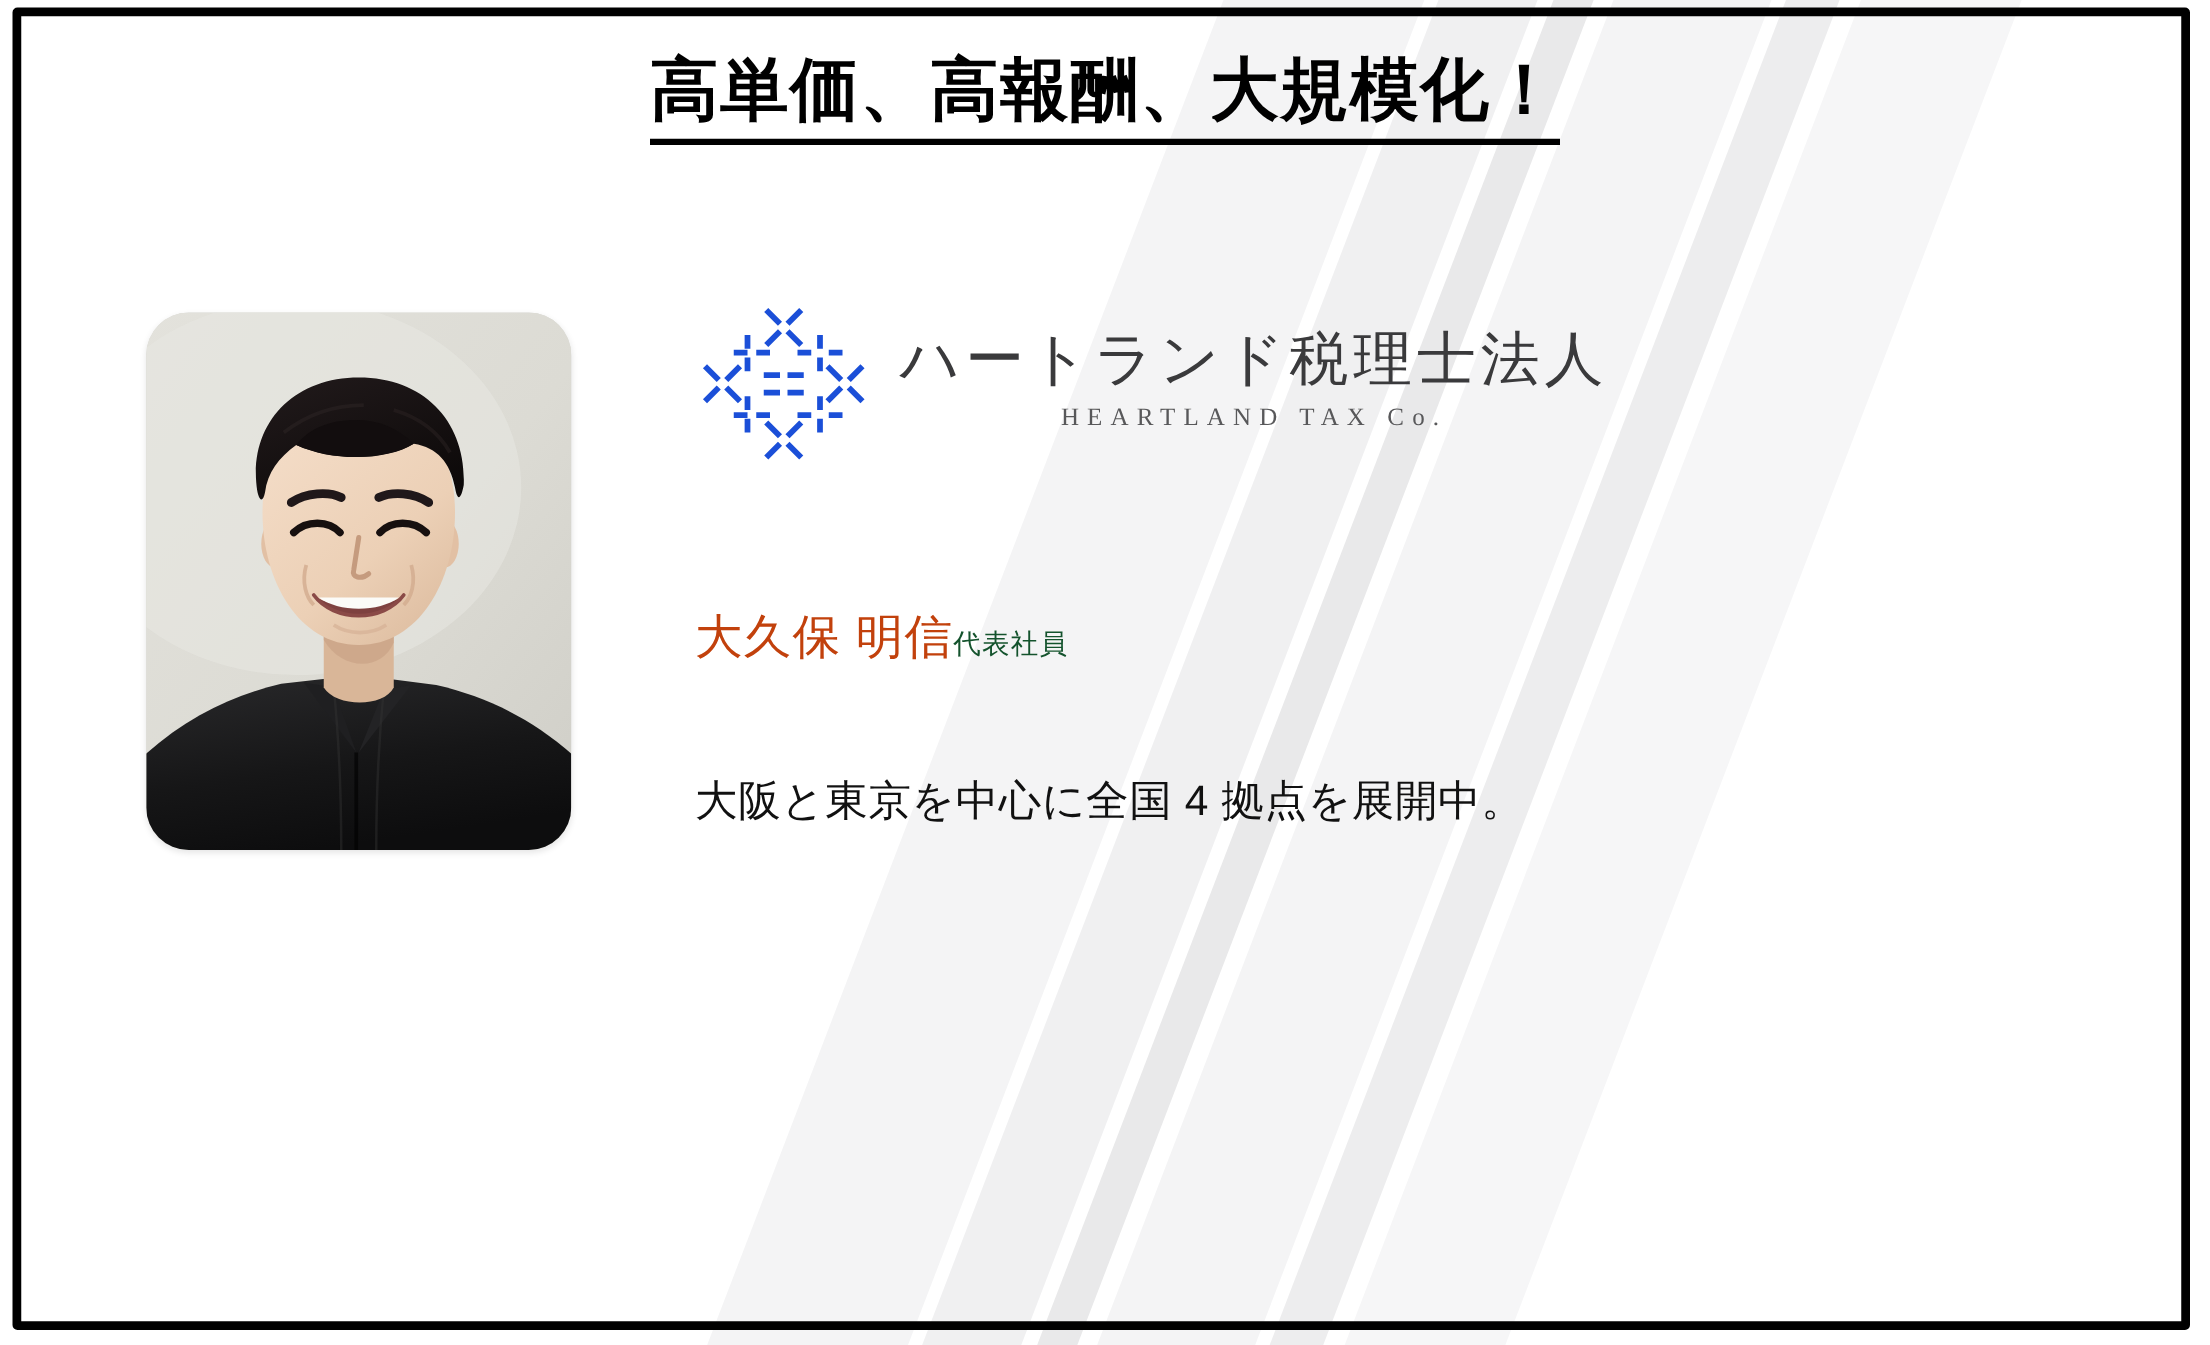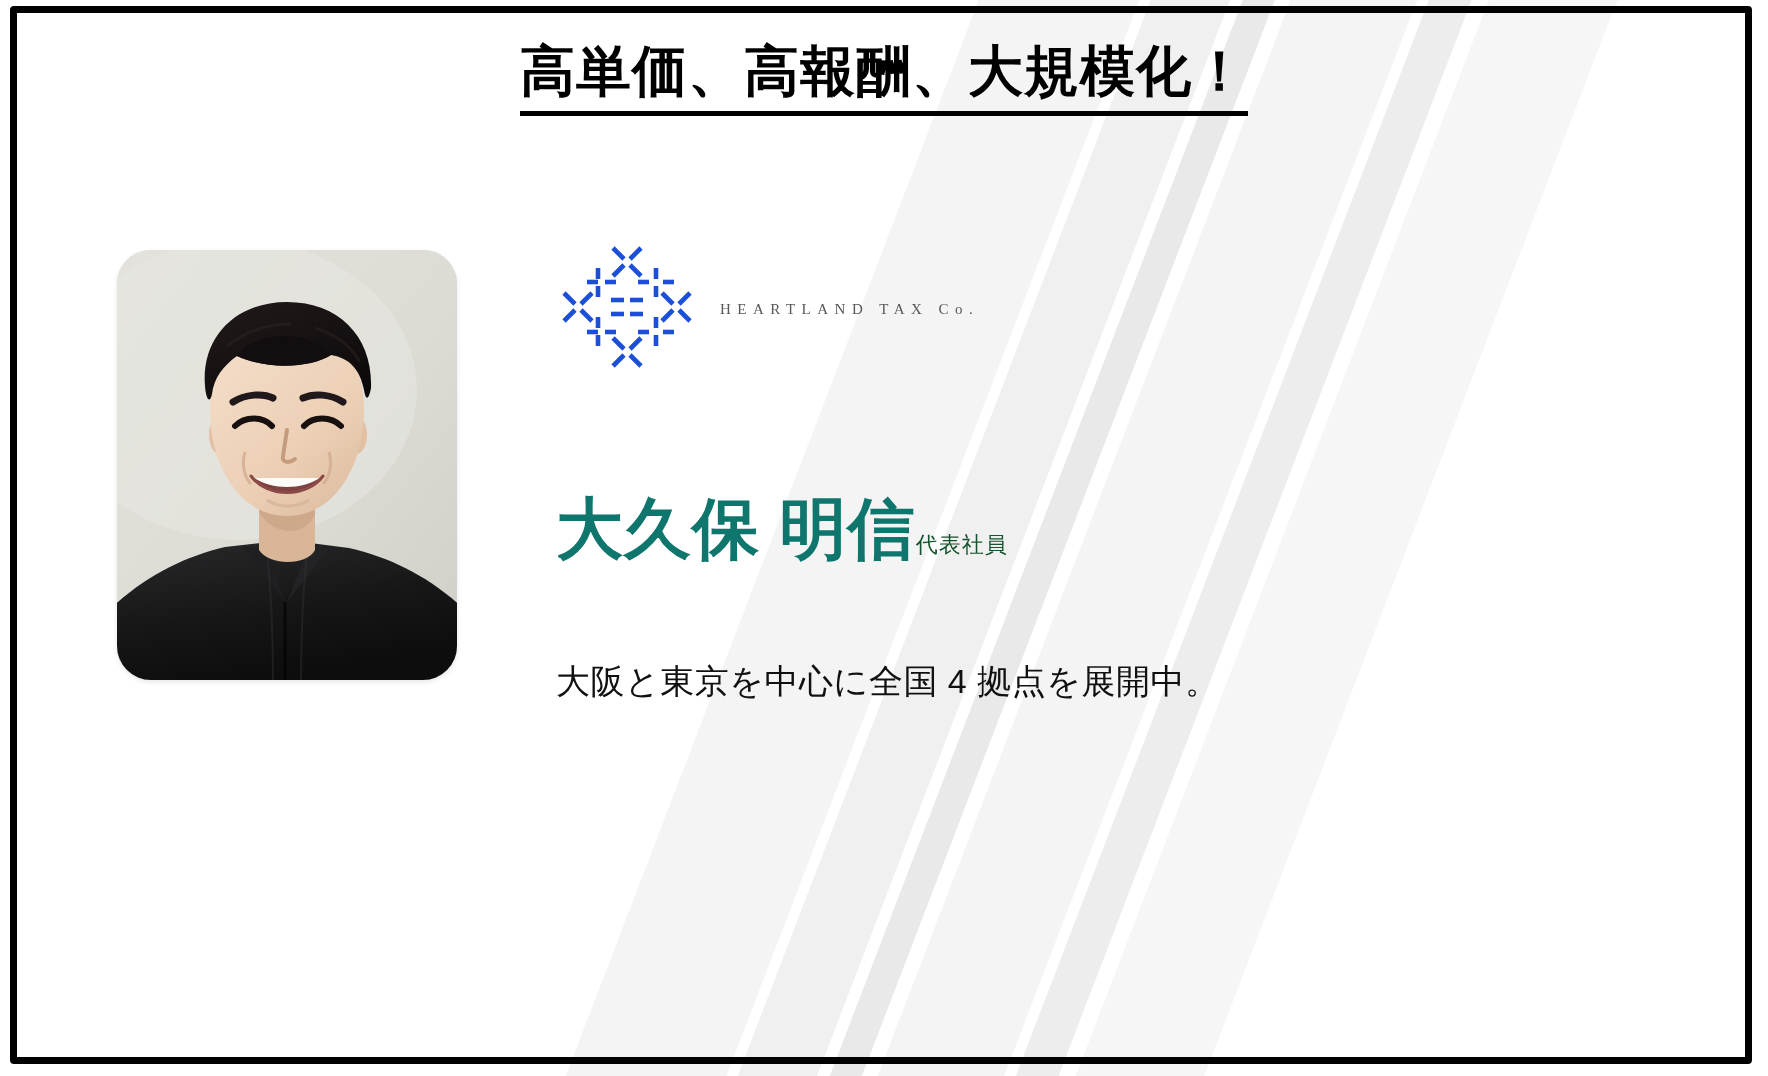--- a/index.html
+++ b/index.html
@@ -115,38 +115,38 @@
     font-family: "Liberation Serif", "DejaVu Serif", serif;
     font-size: 47px;
     line-height: 1.05;
     color: #3a3a3c;
     letter-spacing: 4px;
     white-space: nowrap;
   }
   #company-sub {
     margin-top: 9px;
     font-family: "Liberation Serif", "DejaVu Serif", serif;
-    font-size: 15px;
+    font-size: 20px;
     color: #58585a;
     letter-spacing: 6.5px;
     text-align: center;
     white-space: nowrap;
   }
 
   
   #person-row {
     margin-top: 102px;
     display: flex;
     align-items: baseline;
     white-space: nowrap;
   }
   #person-name {
-    font-size: 67px;
-    font-weight: bold;
-    color: #0f766e;
+    font-size: 38px;
+    font-weight: normal;
+    color: #c2410c;
     letter-spacing: 1px;
   }
   #person-title {
     font-size: 22px;
     font-weight: normal;
     color: #14532d;
     letter-spacing: 1px;
   }
 
   
@@ -316,20 +316,21 @@
             <g>
               <line x1="55" y1="64" x2="68" y2="64"></line>
               <line x1="74" y1="64" x2="87" y2="64"></line>
               <line x1="55" y1="78" x2="68" y2="78"></line>
               <line x1="74" y1="78" x2="87" y2="78"></line>
             </g>
           </g>
         </svg>
       </div>
       <div id="logo-text">
+        <div id="company-name">ハートランド税理士法人</div>
         <div id="company-sub">HEARTLAND TAX Co.</div>
       </div>
     </div>
 
     <div id="person-row">
       <span id="person-name">大久保 明信</span>
       <span id="person-title">代表社員</span>
     </div>
 
     <div id="description">

